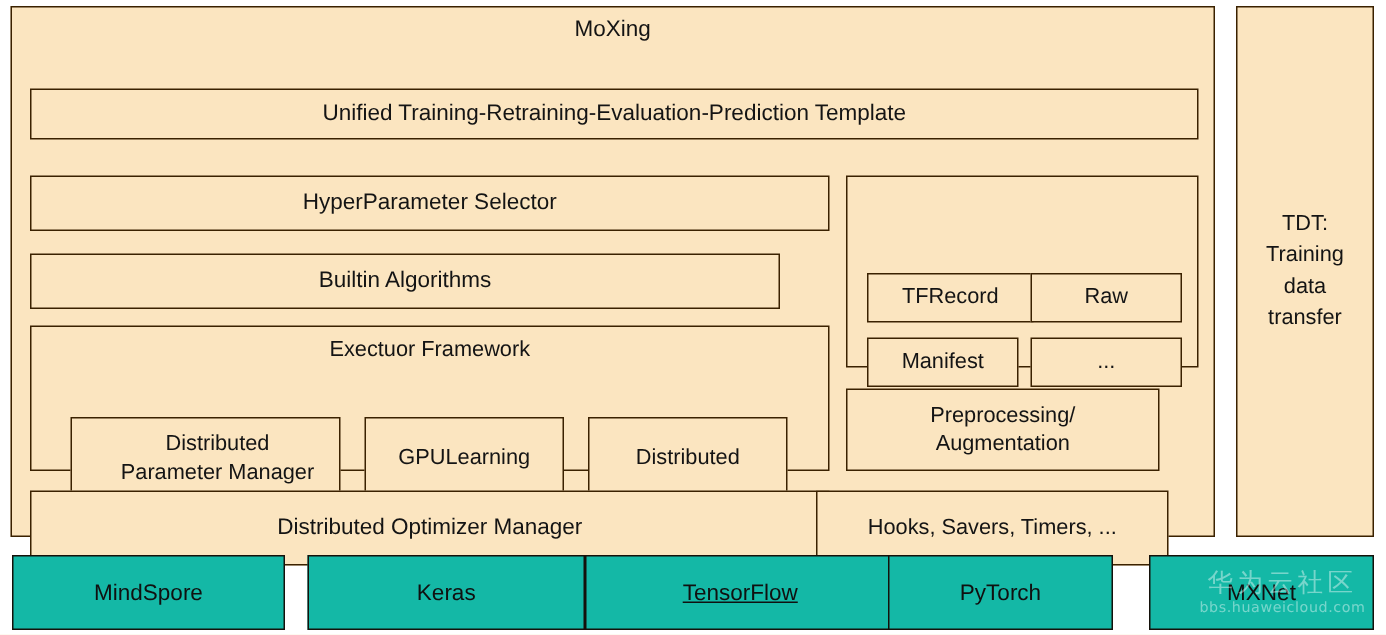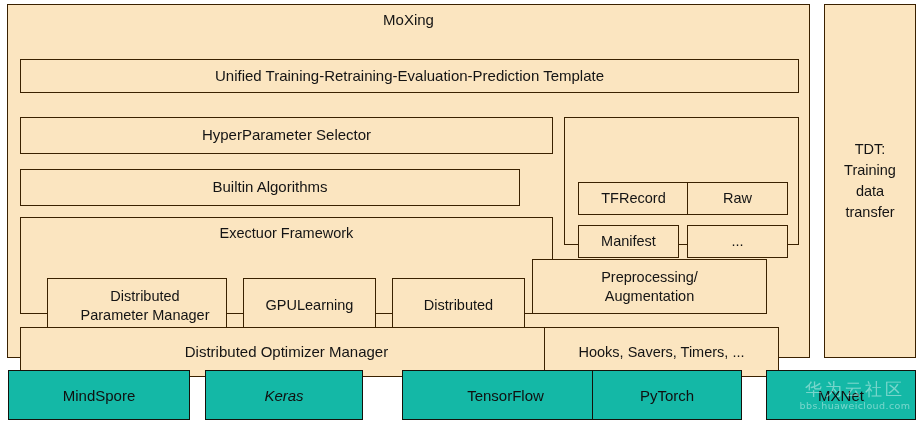--- a/index.html
+++ b/index.html
@@ -188,23 +188,23 @@
     width: 101px;
     height: 33px;
   }
   #ds-ellipsis {
     left: 122px;
     top: 79px;
     width: 101px;
     height: 33px;
   }
   #preprocessing {
-    left: 524px;
+    left: 556px;
     top: 226px;
-    width: 235px;
+    width: 209px;
     height: 55px;
     white-space: pre-line;
   }
   #hooks-savers {
     left: 536px;
     top: 294px;
     width: 235px;
     height: 50px;
   }
 
@@ -300,22 +300,22 @@
 
   <div id="tdt-panel">
     <div id="tdt-label">TDT:
 Training
 data
 transfer</div>
   </div>
 
   <div id="frameworks-row">
       <div class="framework-box" style="left: 8px; width: 182px;">MindSpore</div>
-      <div class="framework-box" style="left: 205px; width: 158px; font-style: italic;">Keras</div>
-      <div class="framework-box" style="left: 402px; width: 207px;">TensorFlow</div>
+      <div class="framework-box" style="left: 205px; width: 185px;">Keras</div>
+      <div class="framework-box" style="left: 390px; width: 207px; text-decoration: underline;">TensorFlow</div>
       <div class="framework-box" style="left: 592px; width: 150px;">PyTorch</div>
       <div class="framework-box" style="left: 766px; width: 150px;">MXNet</div>
     </div>
 
   <div id="watermark">
     <div id="watermark-cn">华为云社区</div>
     <div id="watermark-url">bbs.huaweicloud.com</div>
   </div>
 
 </div>

